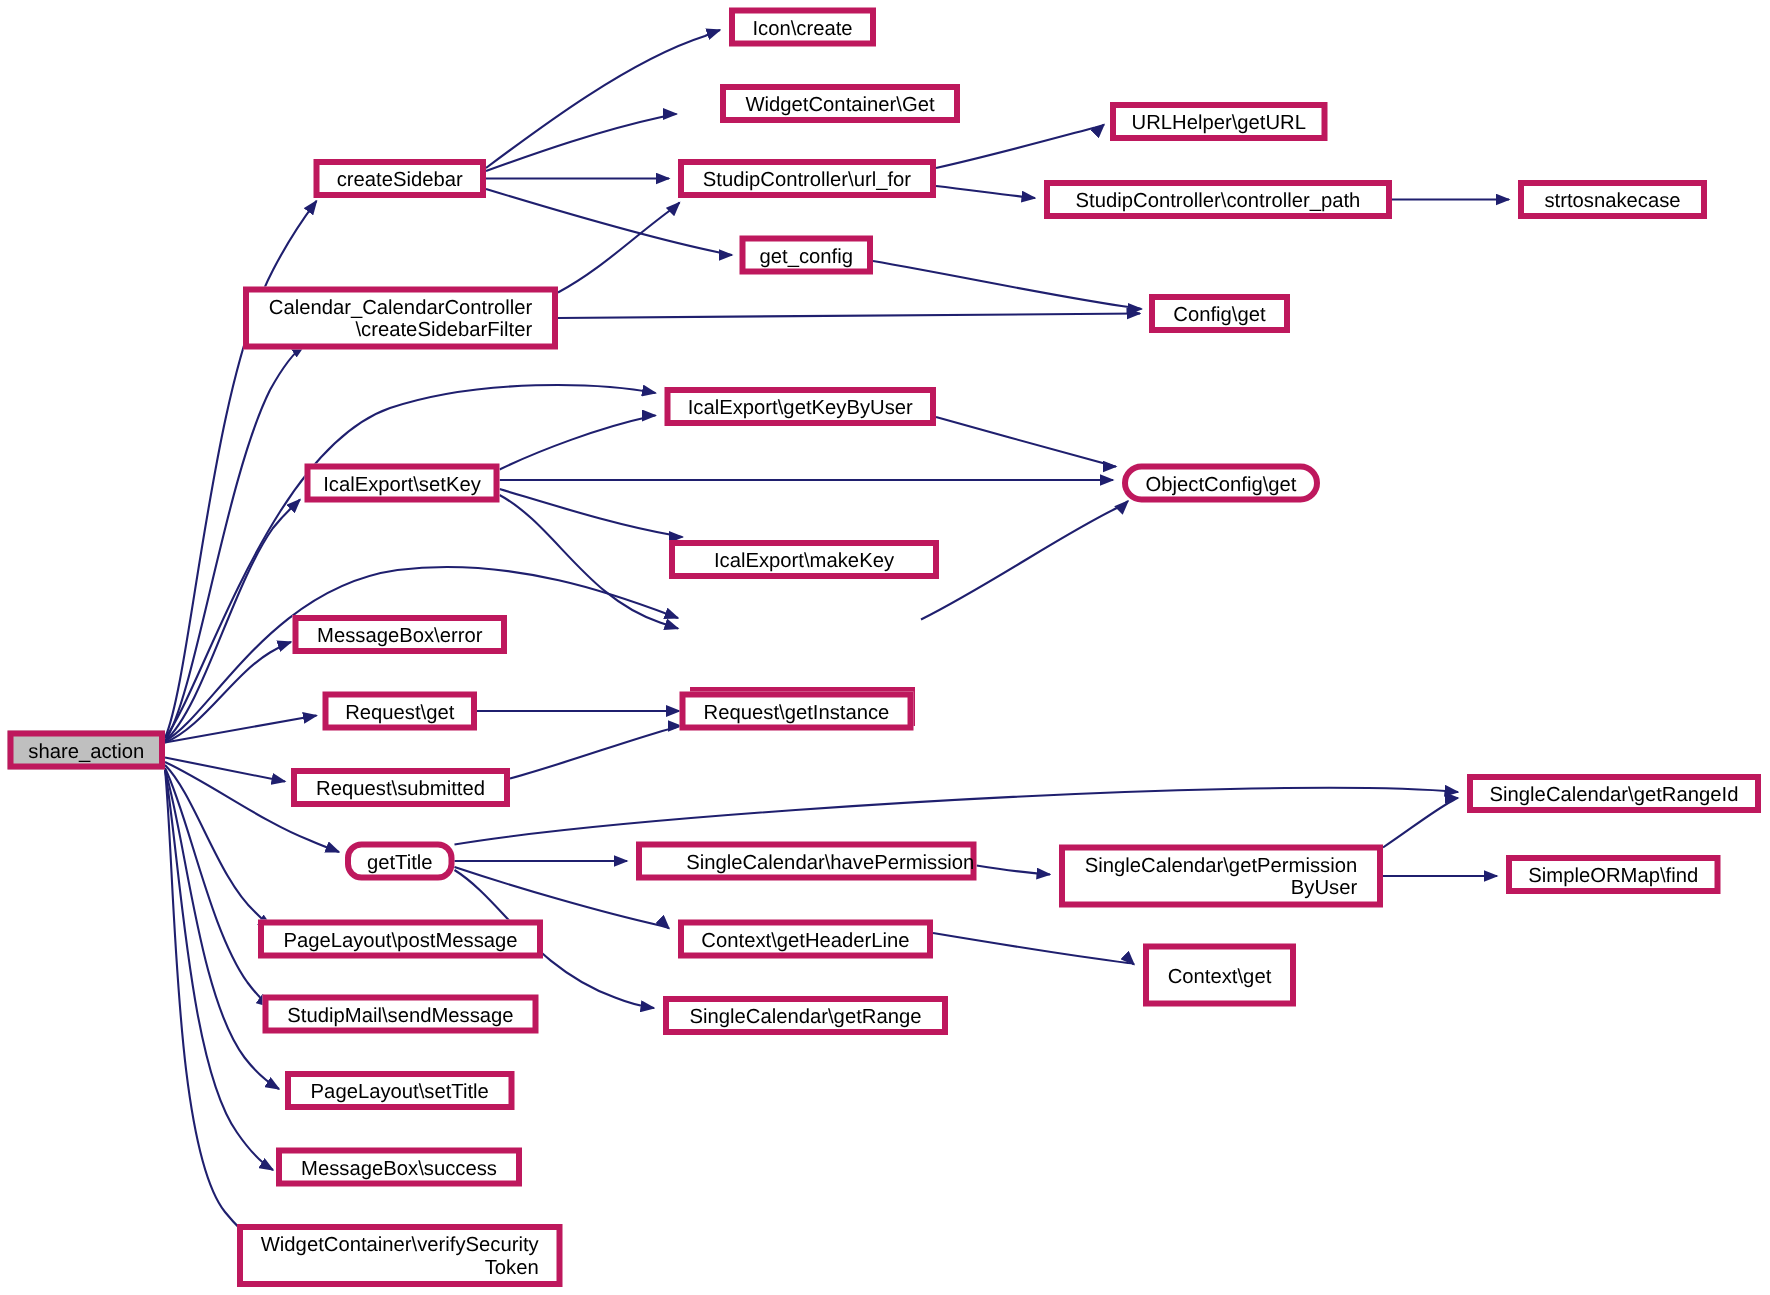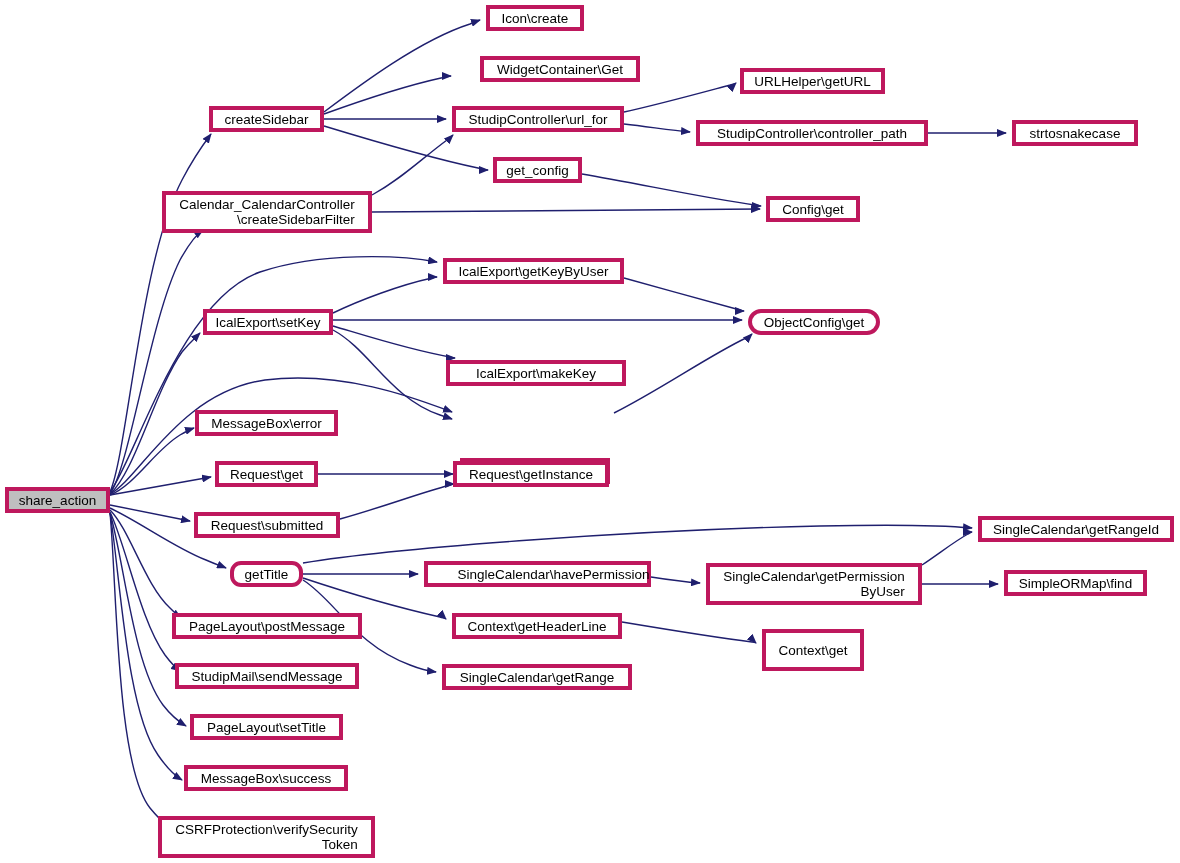--- a/index.html
+++ b/index.html
@@ -126,16 +126,16 @@
       <div class="node" style="left: 706px; top: 563px; width: 216px; height: 42px;">SingleCalendar\getPermission
 ByUser</div>
       <div class="node" style="left: 1004px; top: 570px; width: 143px; height: 26px;">SimpleORMap\find</div>
       <div class="node" style="left: 172px; top: 613px; width: 190px; height: 26px;">PageLayout\postMessage</div>
       <div class="node" style="left: 452px; top: 613px; width: 170px; height: 26px;">Context\getHeaderLine</div>
       <div class="node" style="left: 762px; top: 629px; width: 102px; height: 42px;">Context\get</div>
       <div class="node" style="left: 175px; top: 663px; width: 184px; height: 26px;">StudipMail\sendMessage</div>
       <div class="node" style="left: 442px; top: 664px; width: 190px; height: 26px;">SingleCalendar\getRange</div>
       <div class="node" style="left: 190px; top: 714px; width: 153px; height: 26px;">PageLayout\setTitle</div>
       <div class="node" style="left: 184px; top: 765px; width: 164px; height: 26px;">MessageBox\success</div>
-      <div class="node" style="left: 158px; top: 816px; width: 217px; height: 42px;">CSRFProtection\verifySecurity
+      <div class="node" style="left: 158px; top: 816px; width: 217px; height: 42px;">WidgetContainer\verifySecurity
 Token</div>
     </div>
 </div>
 
 </body></html>

